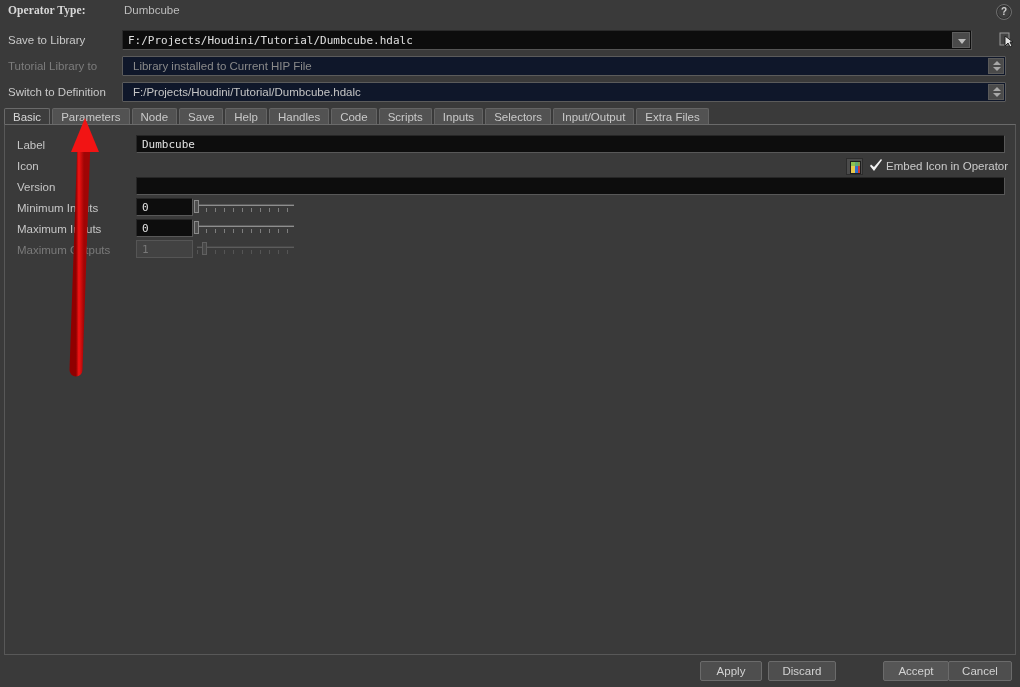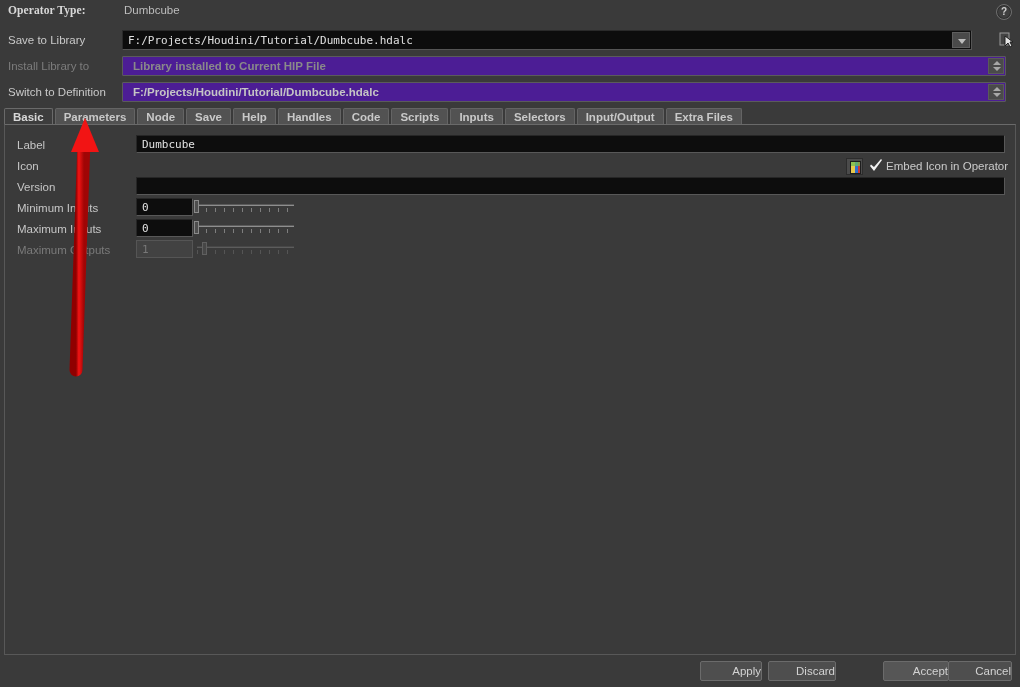--- a/index.html
+++ b/index.html
@@ -87,24 +87,23 @@
     align-items: center;
     overflow: hidden;
   }
   .field.dark {
     background: #0d0d0d;
     border: 1px solid #555;
     border-top-color: #2a2a2a;
     border-left-color: #2a2a2a;
   }
   .field.grey {
-    background: #4c1d95;
+    background: #0f172a;
     border: 1px solid #5b5b5b;
     border-radius: 1px;
-    font-weight: bold;
   }
   .field .txt {
     padding-left: 5px;
     font-family: "DejaVu Sans Mono", monospace;
     font-size: 11px;
     color: #e0e0e0;
     white-space: nowrap;
   }
   .field .txt.prop {
     font-family: "Liberation Sans", sans-serif;
@@ -162,21 +161,20 @@
     cursor: pointer;
   }
 
   
   .tabbar {
     position: absolute;
     left: 4px; top: 107px;
     height: 18px;
     display: flex;
     align-items: flex-end;
-    font-weight: bold;
   }
   .tab {
     height: 17px;
     padding: 0 8px;
     margin-right: 2px;
     line-height: 17px;
     font-size: 11.5px;
     color: #c9c9c9;
     background: #525252;
     border: 1px solid #646464;
@@ -320,21 +318,21 @@
   .btn {
     position: absolute;
     top: 6px;
     height: 20px;
     background: #4e4e4e;
     border: 1px solid #6b6b6b;
     border-radius: 2px;
     color: #d2d2d2;
     font-size: 11.5px;
     line-height: 18px;
-    text-align: right;
+    text-align: center;
     cursor: pointer;
   }
   .b-apply   { left: 700px; width: 62px; }
   .b-discard { left: 768px; width: 68px; }
   .b-accept  { left: 876px; width: 66px; background: #565656; margin-left: 7px; }
   .b-cancel  { left: 948px; width: 64px; }
 </style>
 </head>
 <body>
 
@@ -354,21 +352,21 @@
     </div>
     <span class="picker-icon">
       <svg viewBox="0 0 18 18" width="18" height="18">
         <rect x="2" y="2" width="9" height="12" fill="#444" stroke="#9a9a9a" stroke-width="1"></rect>
         <path d="M7 5 L7 15 L10 12 L12 16 L14 15 L12 11 L15 11 Z" fill="#e6e6e6" stroke="#1e1e1e" stroke-width="1" stroke-linejoin="round"></path>
       </svg>
     </span>
   </div>
 
   <div class="path-row r2">
-    <div class="path-label dim">Install Library to</div>
+    <div class="path-label dim">Tutorial Library to</div>
     <div class="field grey f-inst">
       <span class="txt prop dim">Library installed to Current HIP File</span>
       <span class="spinner"></span>
     </div>
   </div>
 
   <div class="path-row r3">
     <div class="path-label">Switch to Definition</div>
     <div class="field grey f-switch">
       <span class="txt prop">F:/Projects/Houdini/Tutorial/Dumbcube.hdalc</span>

